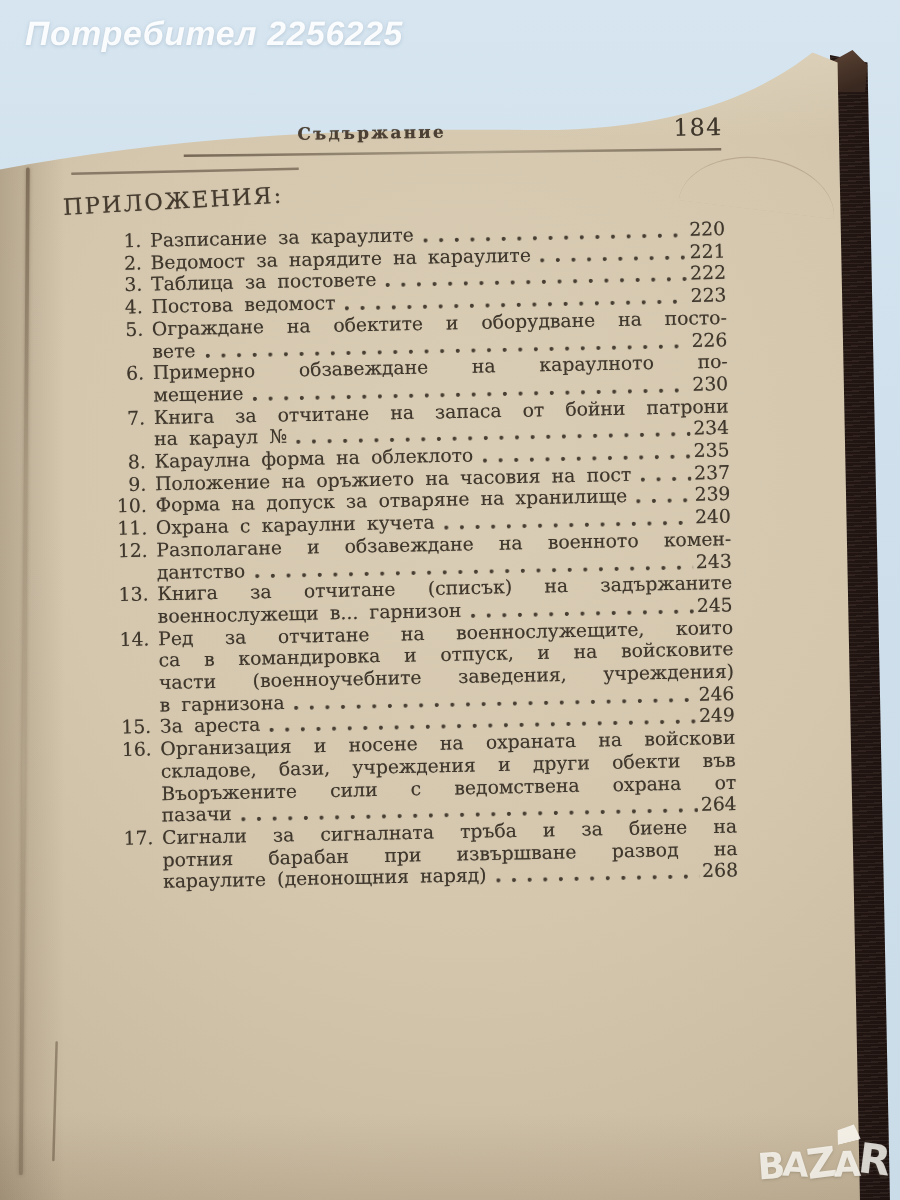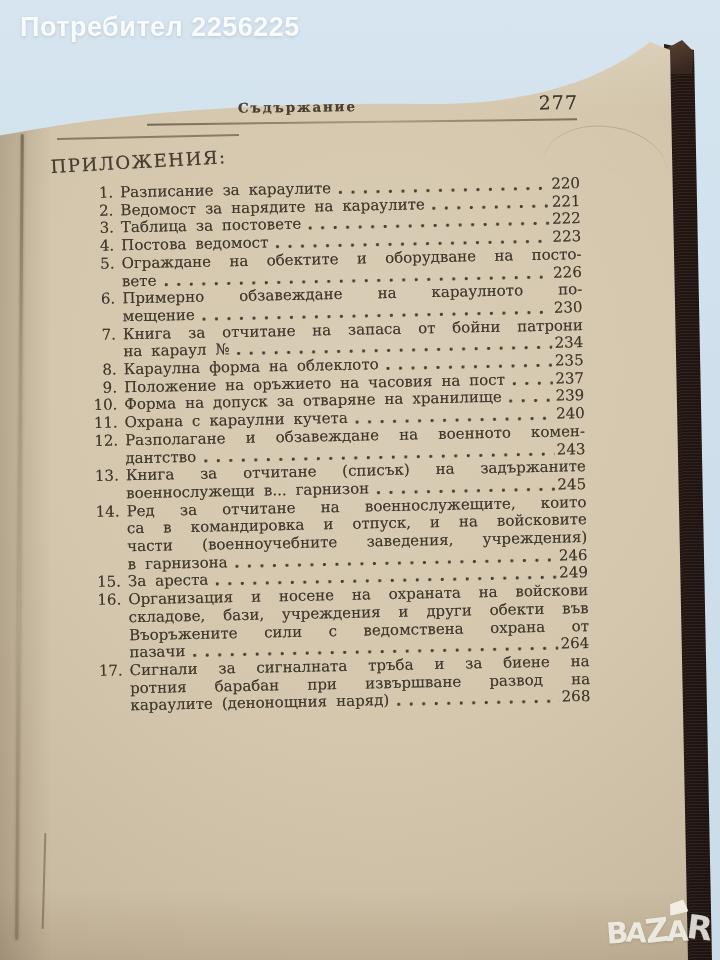--- a/index.html
+++ b/index.html
@@ -74,21 +74,21 @@
   .txt{white-space:nowrap;}
   .leader{flex:1 1 auto;min-width:6px;height:17.7px;margin:0 2px 0 7px;align-self:stretch;
     background-image:radial-gradient(circle at 2.2px 12.2px, rgba(64,55,44,.95) 1.25px, rgba(64,55,44,0) 1.9px);
     background-size:12.5px 17.7px;background-repeat:repeat-x;}
   .pg{flex:0 0 auto;min-width:28px;text-align:right;}
 
   
   .user-label{position:absolute;left:20px;top:12px;z-index:6;
     font-family:"Liberation Sans",sans-serif;font-weight:bold;font-size:27px;
     color:rgba(255,255,255,.92);letter-spacing:.5px;
-    text-shadow:0 1px 3px rgba(120,140,160,.35);}
+    text-shadow:0 1px 3px rgba(120,140,160,.35);font-style:italic;}
 
   .watermark{position:absolute;left:606px;top:906px;width:112px;height:52px;z-index:6;
     font-family:"DejaVu Sans",sans-serif;font-weight:bold;color:var(--watermark-white);
     text-shadow:0 1px 2px rgba(120,108,88,.35);}
   .wm-letters{position:absolute;left:0;top:6px;display:flex;align-items:flex-end;letter-spacing:-2px;}
   .wl{display:inline-block;font-size:29px;line-height:1;}
   .wl:nth-child(1){transform:rotate(-4deg) translateY(3px);}
   .wl:nth-child(2){transform:rotate(3deg) translateY(1px);font-size:27px;}
   .wl:nth-child(3){transform:rotate(-7deg) translateY(2px);font-size:33px;}
   .wl:nth-child(4){transform:rotate(-2deg) translateY(1px);font-size:28px;}
@@ -111,21 +111,21 @@
 
   <div class="page">
     <div class="page-shading"></div>
   </div>
   <div class="page-crease"></div>
   <div class="page-edge-mark"></div>
   <div class="corner-bend"></div>
 
   <div class="print header-row">
     <span class="header-title">Съдържание</span>
-    <span class="header-page">277</span>
+    <span class="header-page">184</span>
   </div>
   <div class="rule-b"></div>
   <div class="rule-a"></div>
 
   <div class="print section-heading">ПРИЛОЖЕНИЯ:</div>
 
   <div class="print toc" id="toc">
   <div class="toc-item">
     <span class="num">1.</span>
     <span class="body">

